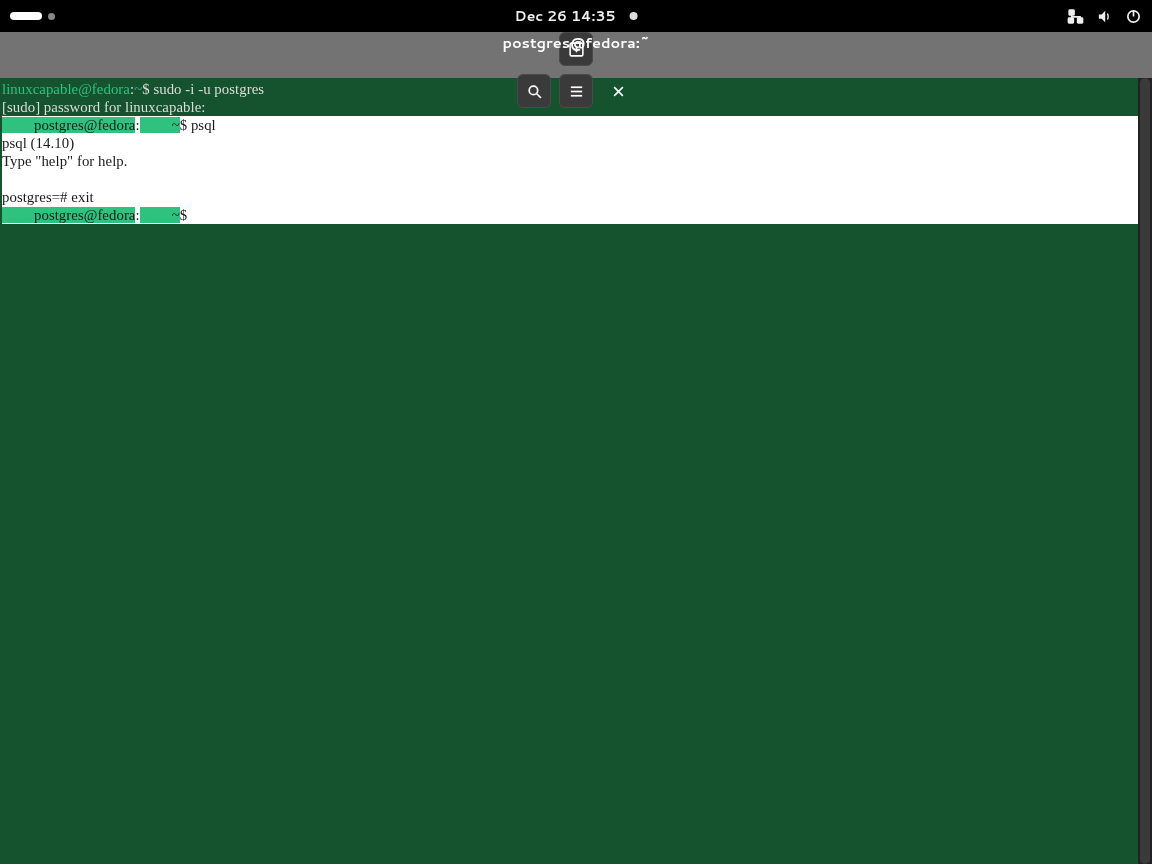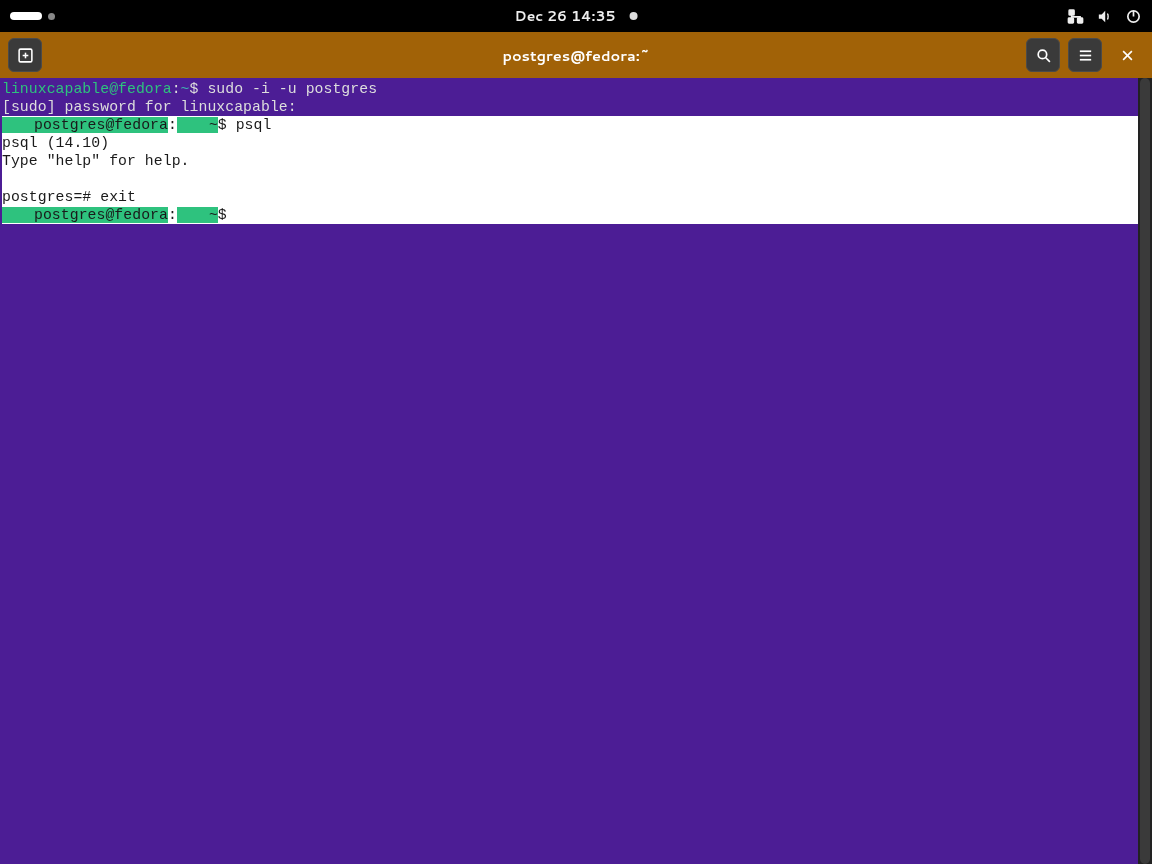--- a/index.html
+++ b/index.html
@@ -44,26 +44,27 @@
   }
   .notif-dot {
     width: 8px; height: 8px; background: #ddd; border-radius: 50%;
   }
   .panel-right svg { display: block; }
 
   
   .headerbar {
     width: 100%;
     height: 46px;
-    background: #a16207;
+    background: #737373;
     display: flex;
     align-items: center;
     justify-content: space-between;
     padding: 0 8px;
     gap: 8px;
+    flex-direction: column;
   }
   .hb-left, .hb-right { display: flex; align-items: center; gap: 8px; }
   .hb-title {
     position: absolute;
     left: 50%;
     transform: translateX(-50%);
     color: #fff;
     font-weight: 700;
     font-size: 14.5px;
     pointer-events: none;
@@ -86,27 +87,27 @@
   
   .terminal-wrap {
     width: 100%;
     height: calc(864px - 32px - 46px);
     background: #222;
     display: flex;
   }
   .terminal {
     flex: 1;
     padding: 2px 0 0 2px;
-    font-family: Liberation Mono, monospace;
+    font-family: Liberation Serif, serif;
     font-size: 14.8px;
     line-height: 18px;
     letter-spacing: 0.05px;
     white-space: pre;
     color: #ddd;
-    background: #4c1d95;
+    background: #14532d;
   }
   .scrollbar-track {
     width: 14px;
     height: 100%;
     background: transparent;
     position: relative;
   }
   .scrollbar-thumb {
     position: absolute;
     top: 0;

